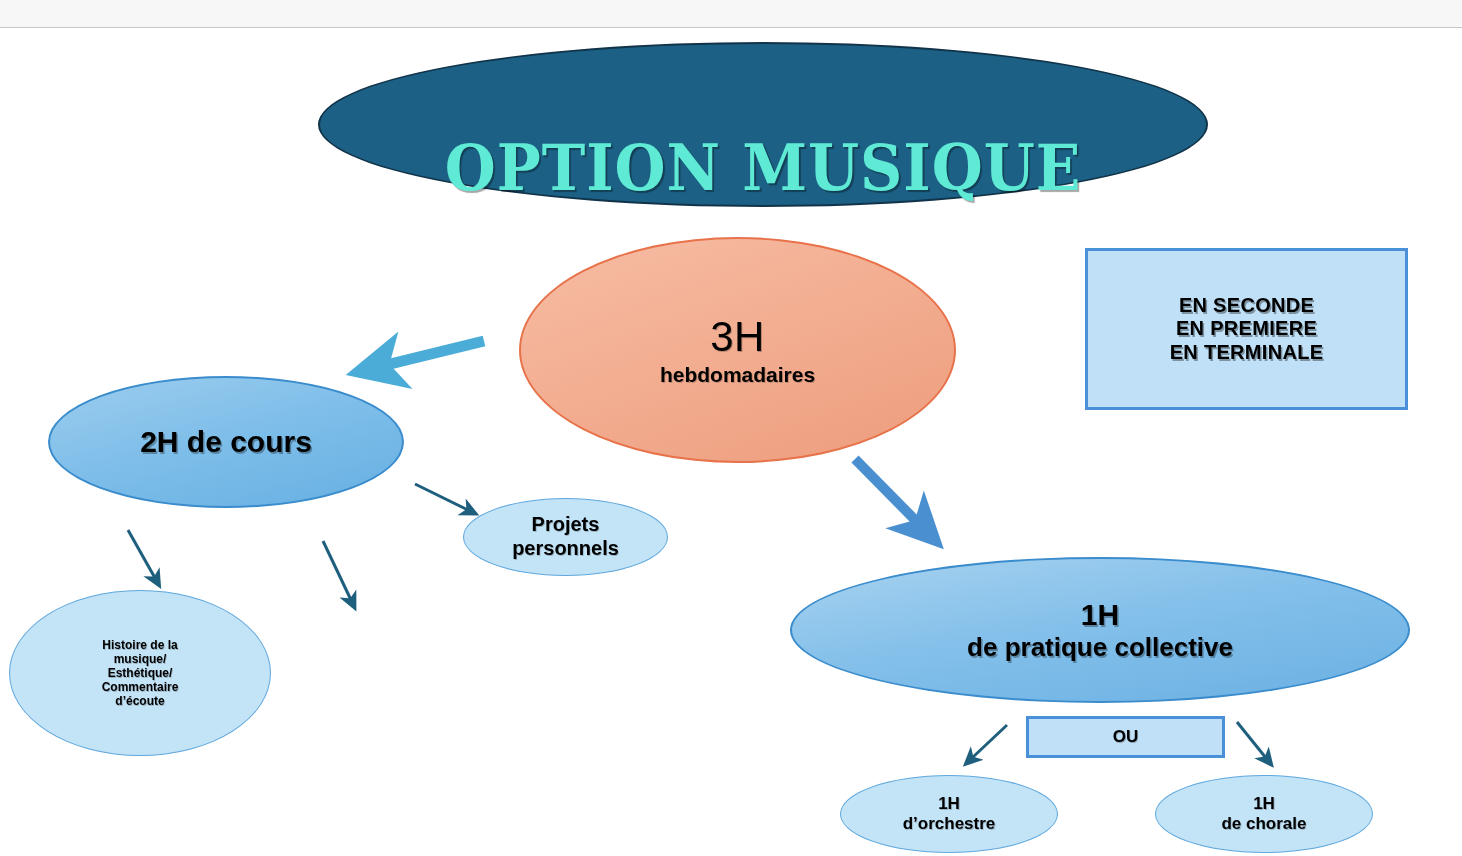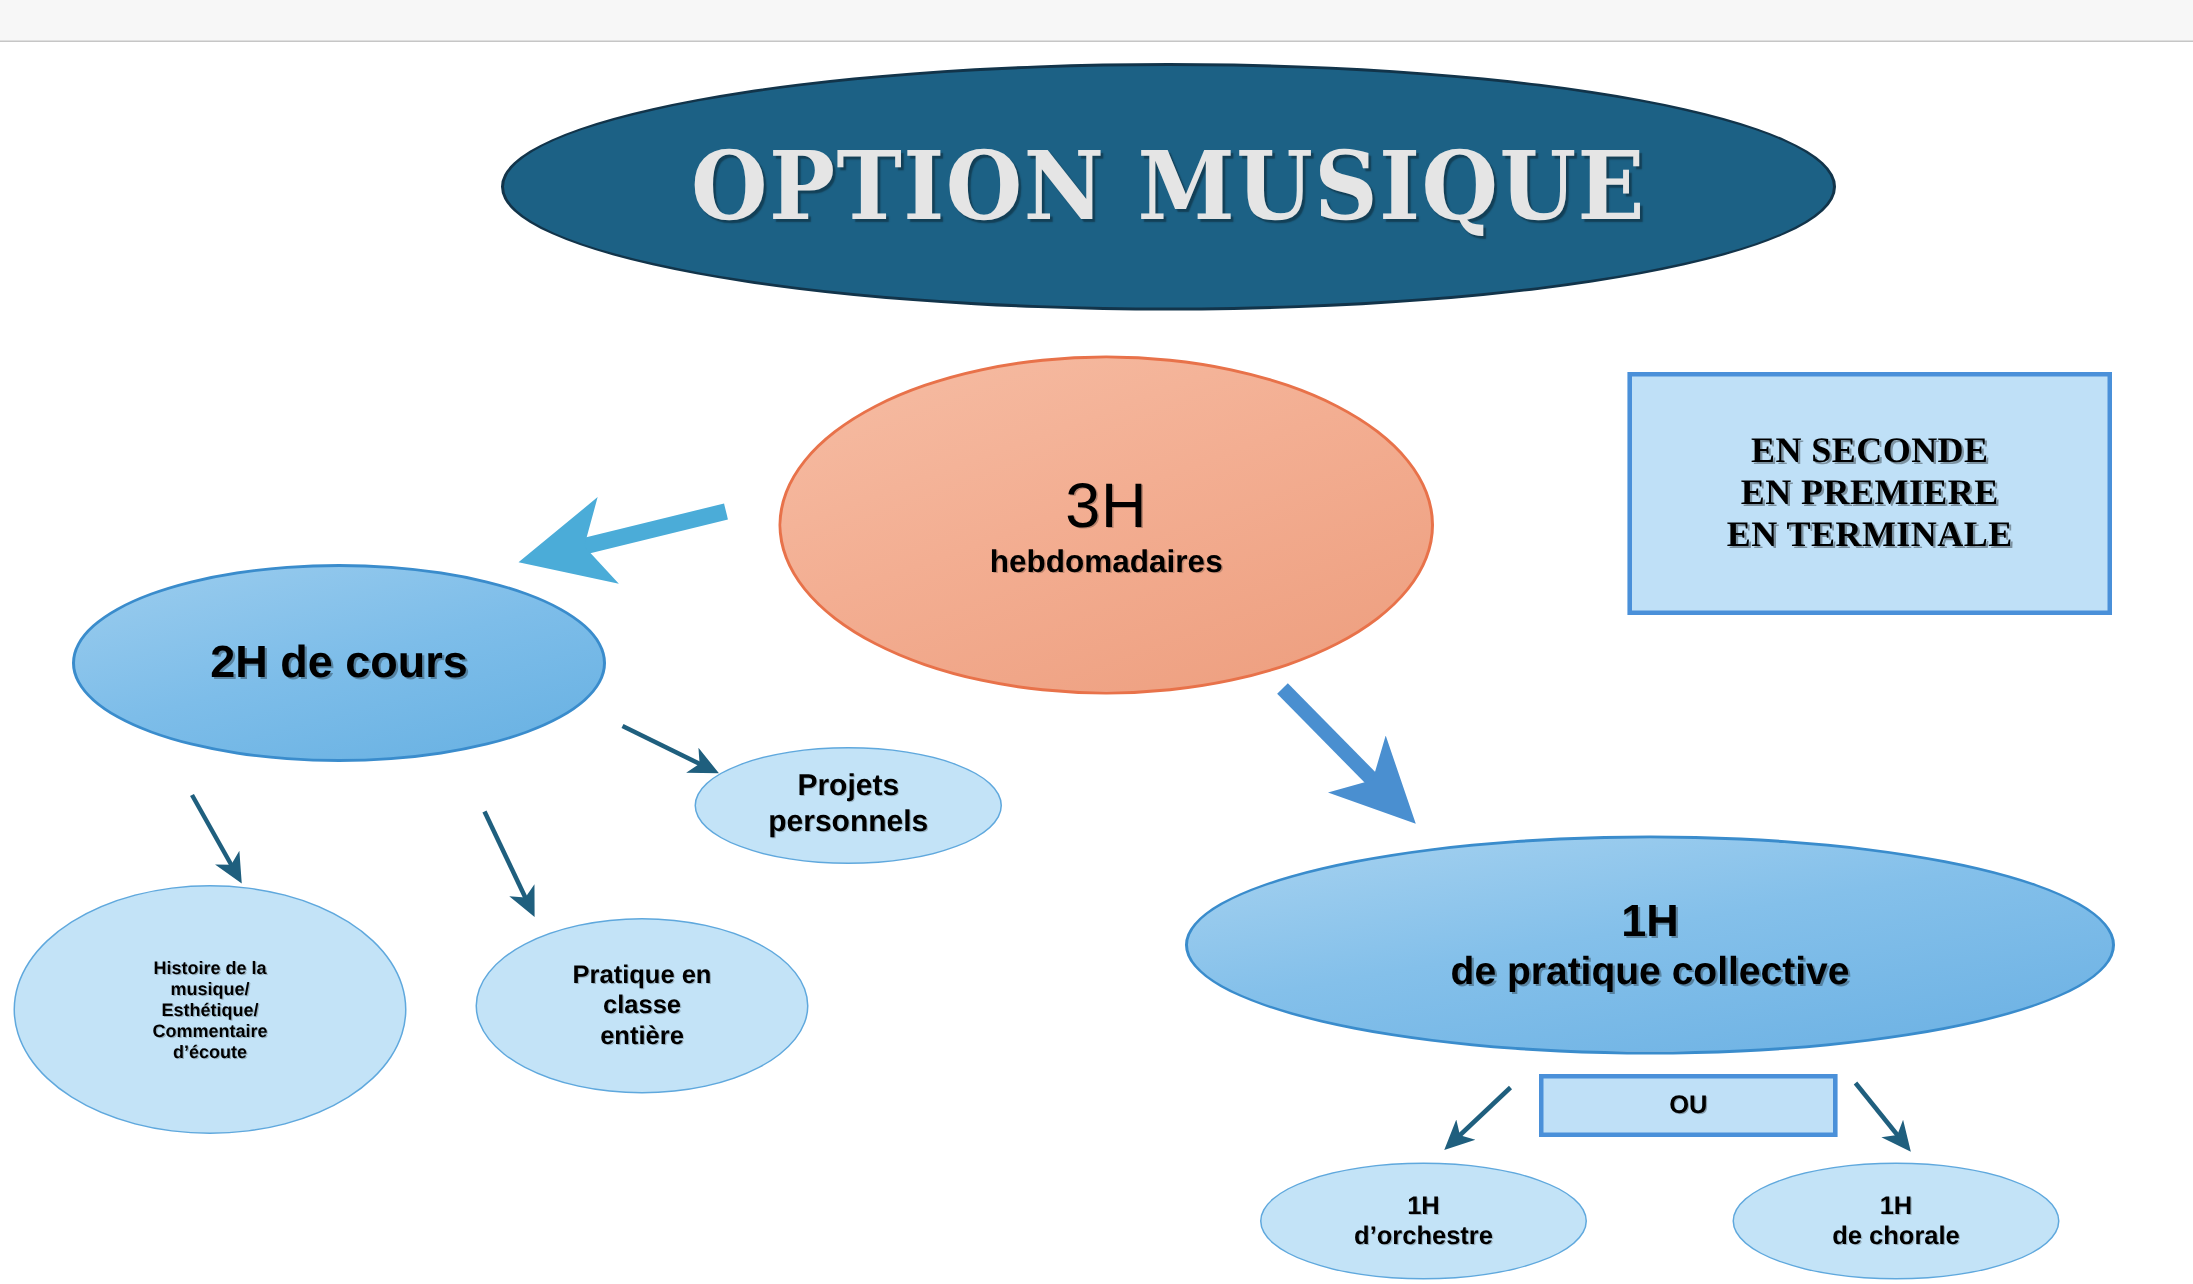--- a/index.html
+++ b/index.html
@@ -52,26 +52,27 @@
     line-height: 1.18;
   }
   .node .lines {
     width: 100%;
     padding: 0 8px;
     box-sizing: border-box;
   }
 
   
   .title-ellipse {
-    left: 334px; top: 42px;
+    left: 318px; top: 42px;
     width: 890px; height: 165px;
     border-radius: 50%;
     background: #1C6185;
     border: 2px solid #12344a;
-    color: #e5e5e5;
+    color: #5eead4;
+    align-items: flex-end;
   }
   .title-ellipse .title-text {
     font-family: "DejaVu Serif", serif;
     font-weight: bold;
     font-size: 63px;
     letter-spacing: 1px;
     text-shadow: 2px 2px 1px rgba(0,0,0,.35);
     transform: scaleX(.93);
   }
 
@@ -93,25 +94,24 @@
     text-shadow: 1px 1px 0 rgba(0,0,0,.2);
   }
 
   
   .levels-box {
     left: 1085px; top: 248px;
     width: 323px; height: 162px;
     background: #bfe0f7;
     border: 3px solid #4a90d9;
     color: #000000;
-    font-size: 24px;
+    font-size: 20px;
     font-weight: bold;
     letter-spacing: .3px;
     text-shadow: 1.5px 1.5px 0 rgba(0,0,0,.35);
-    font-family: Liberation Serif, serif;
   }
   .levels-box .line { white-space: nowrap; }
 
   
   .cours-ellipse {
     left: 48px; top: 376px;
     width: 356px; height: 132px;
     border-radius: 50%;
     background: linear-gradient(165deg, #9ccdee 0%, #7dbde9 50%, #66b0e2 100%);
     border: 2px solid #3a8ccc;
@@ -253,27 +253,20 @@
   <div class="node pale histoire-ellipse">
     <div class="lines">
       <div>Histoire de la</div>
       <div>musique/</div>
       <div>Esthétique/</div>
       <div>Commentaire</div>
       <div>d’écoute</div>
     </div>
   </div>
 
-  <div class="node pale pratique-ellipse">
-    <div class="lines">
-      <div>Pratique en</div>
-      <div>classe</div>
-      <div>entière</div>
-    </div>
-  </div>
 
   <div class="node ou-box">
     <div class="lines">
       <div>OU</div>
     </div>
   </div>
 
   <div class="node pale orchestre-ellipse">
     <div class="lines">
       <div>1H</div>

